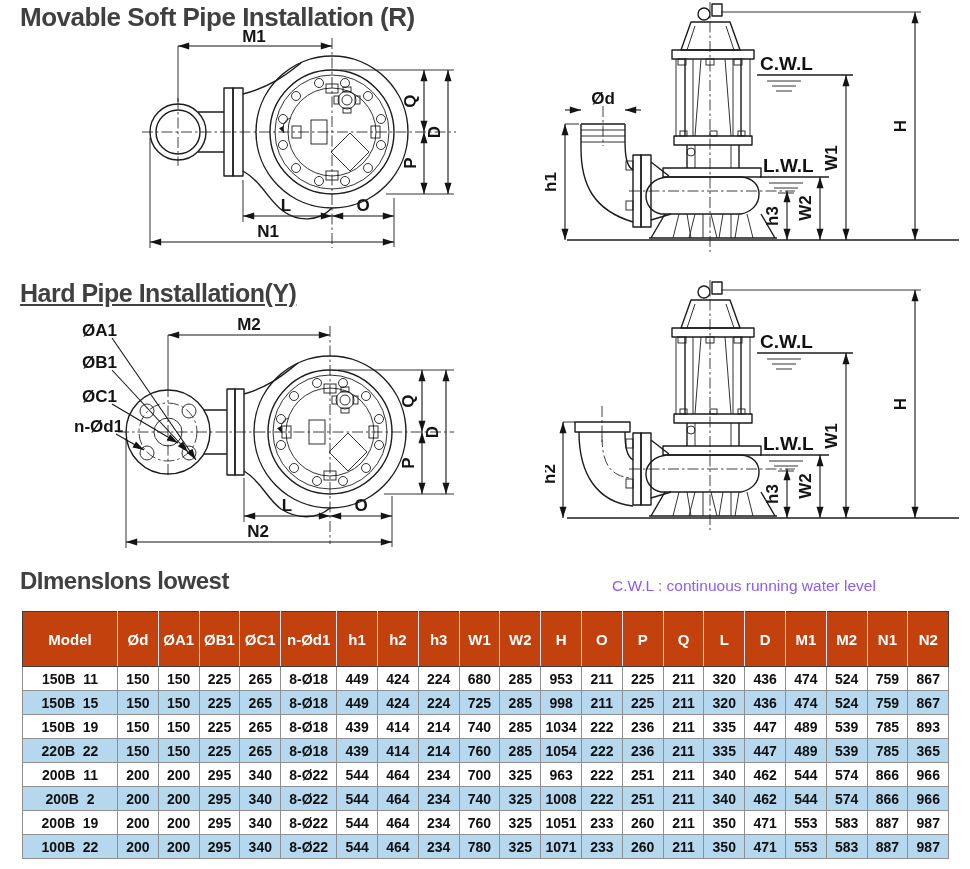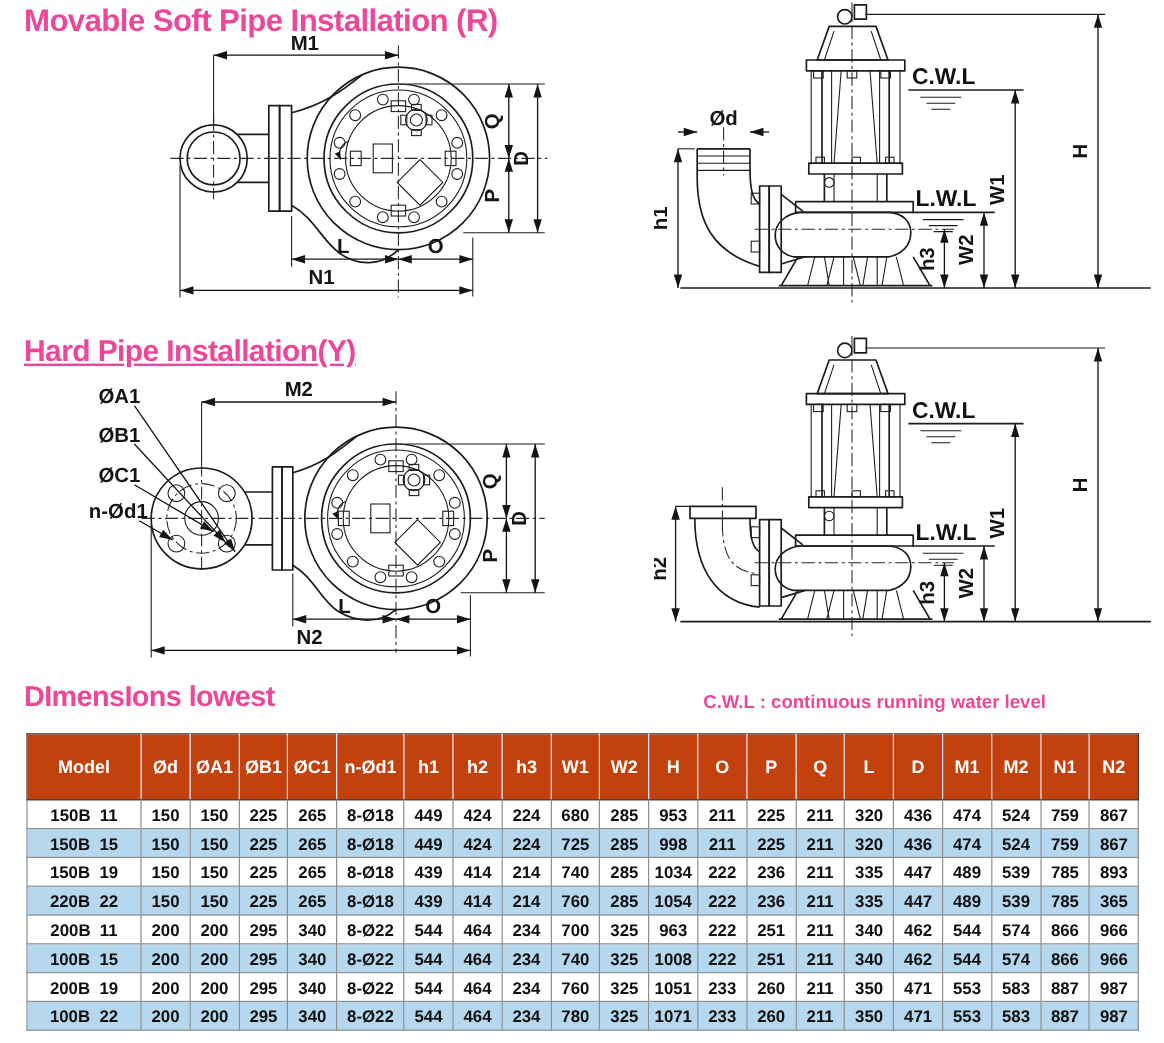--- a/index.html
+++ b/index.html
@@ -1,30 +1,30 @@
 <!DOCTYPE html>
 <html><head>
 <meta charset="utf-8">
 <style>
   html,body{margin:0;padding:0;background:#fff;}
   body{width:970px;height:869px;position:relative;font-family:"Liberation Sans",sans-serif;overflow:hidden;}
-  .sec-title{position:absolute;font-weight:bold;color:#ec4899;letter-spacing:-0.5px;white-space:pre;}
+  .sec-title{position:absolute;font-weight:bold;color:#404040;letter-spacing:-0.5px;white-space:pre;}
   #title1{left:20px;top:2px;font-size:26px;}
   #title2{left:20px;top:279px;font-size:25px;text-decoration:underline;}
   #title3{left:20px;top:567px;font-size:24px;}
   .drawing{position:absolute;}
   
   .ln{fill:none;stroke:#1c1c1c;stroke-width:1.4;stroke-linejoin:round;}
   .tn{fill:none;stroke:#1c1c1c;stroke-width:0.9;}
   .dm{fill:none;stroke:#141414;stroke-width:1.1;}
   .cl{fill:none;stroke:#2a2a2a;stroke-width:0.9;stroke-dasharray:11 3 2.5 3;}
   .dl2{font:bold 17px "Liberation Sans",sans-serif;fill:#141414;}
   .wl{font:bold 19px "Liberation Sans",sans-serif;fill:#111;}
   
-  #legend{position:absolute;left:586px;top:541px;font-size:15.5px;font-weight:bold;color:#ec4899;line-height:18px;white-space:pre;}
+  #legend{position:absolute;left:612px;top:541px;font-size:15.5px;font-weight:normal;color:#8b5cf6;line-height:18px;white-space:pre;}
   
   #dim-table{position:absolute;left:22px;top:611px;width:926px;border-collapse:collapse;table-layout:fixed;}
   #dim-table th{background:#c2410c;color:#fff;font-size:15px;font-weight:bold;height:54px;text-align:center;
     border:1px solid #cfe3f2;border-top:1px solid #3c3c3c;border-bottom:1px solid #3c3c3c;padding:0;}
   #dim-table th:first-child{border-left:1px solid #3c3c3c;}
   #dim-table th:last-child{border-right:1px solid #3c3c3c;}
   #dim-table td{font-size:14px;font-weight:bold;color:#101010;height:23px;text-align:center;
     border:1px solid #8f8f8f;padding:0;background:#fff;white-space:pre;}
   #dim-table tr.alt td{background:#b5d8ee;}
 </style>
@@ -496,21 +496,21 @@
         <td>251</td>
         <td>211</td>
         <td>340</td>
         <td>462</td>
         <td>544</td>
         <td>574</td>
         <td>866</td>
         <td>966</td>
       </tr>
       <tr class="alt">
-        <td>100B  15</td>
+        <td>200B  2</td>
         <td>200</td>
         <td>200</td>
         <td>295</td>
         <td>340</td>
         <td>8-Ø22</td>
         <td>544</td>
         <td>464</td>
         <td>234</td>
         <td>740</td>
         <td>325</td>

